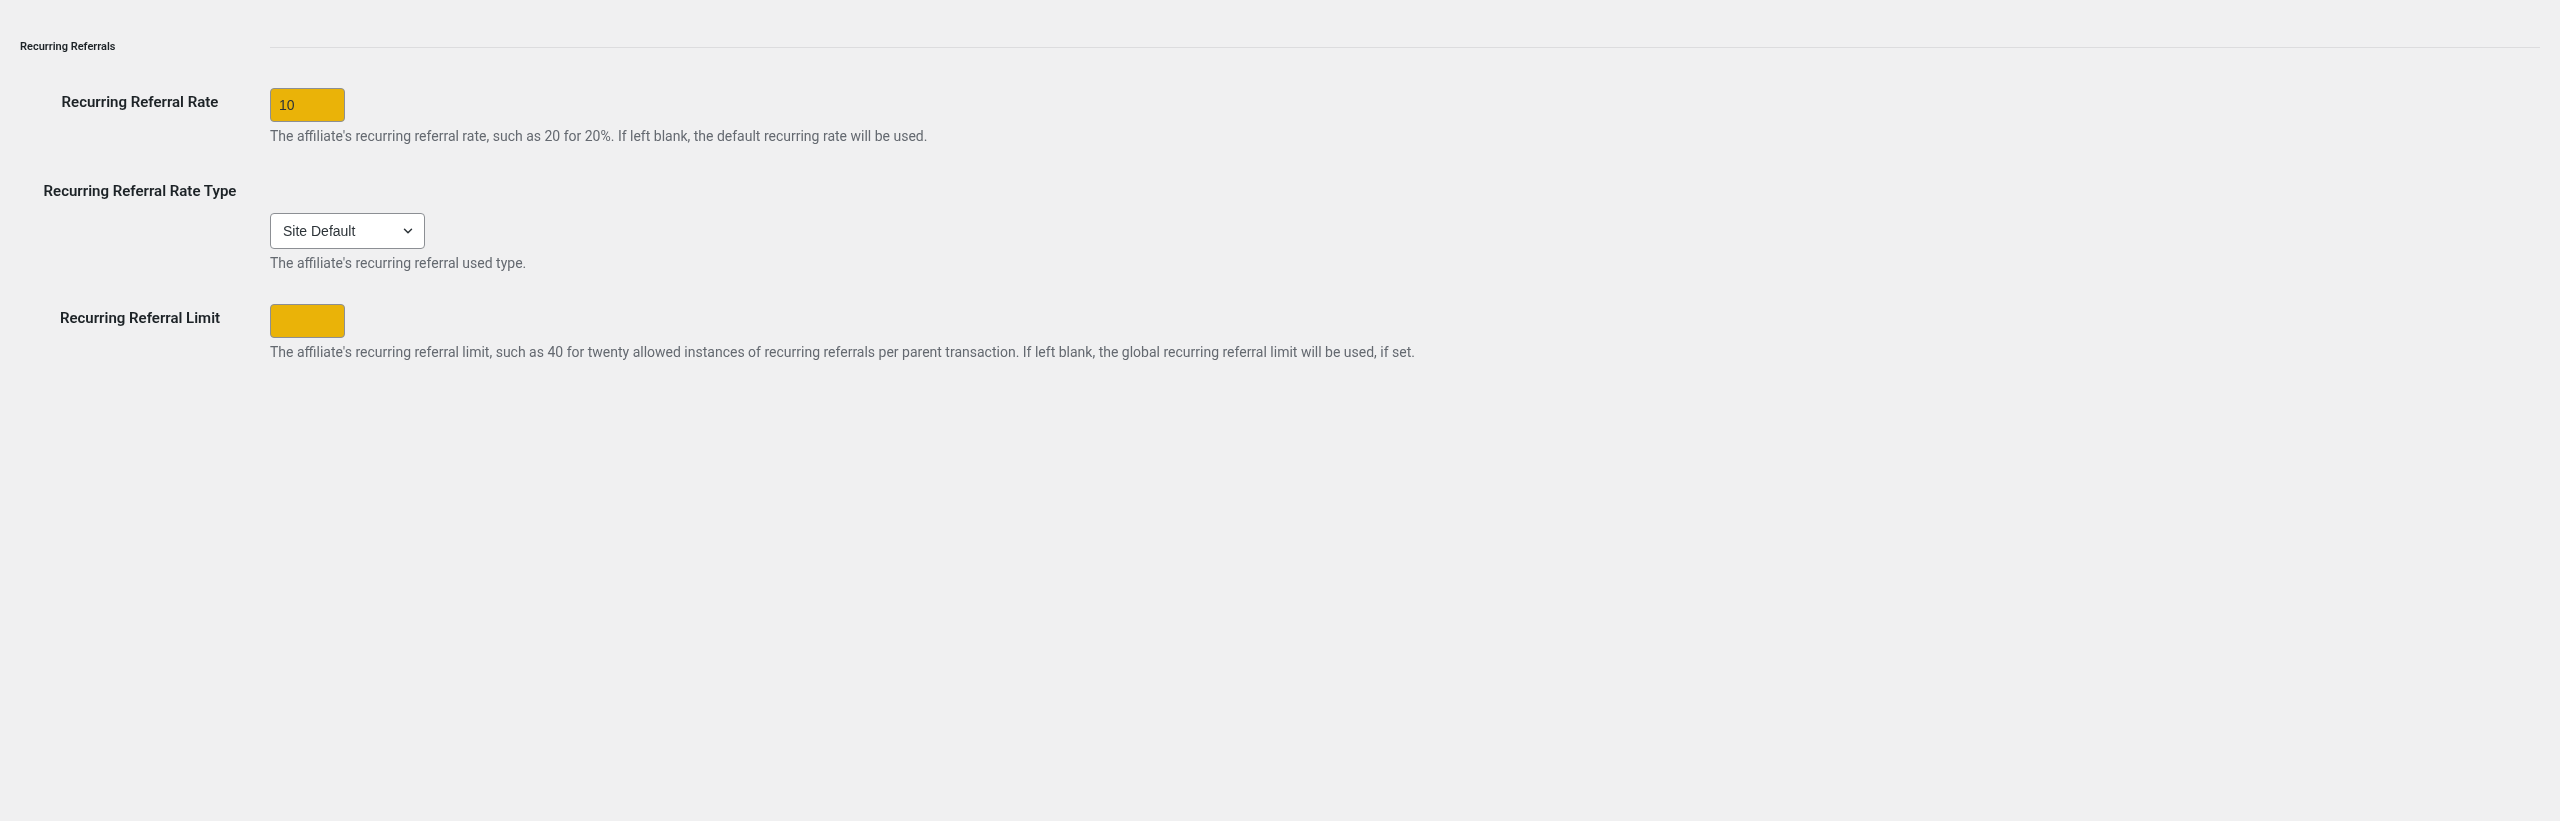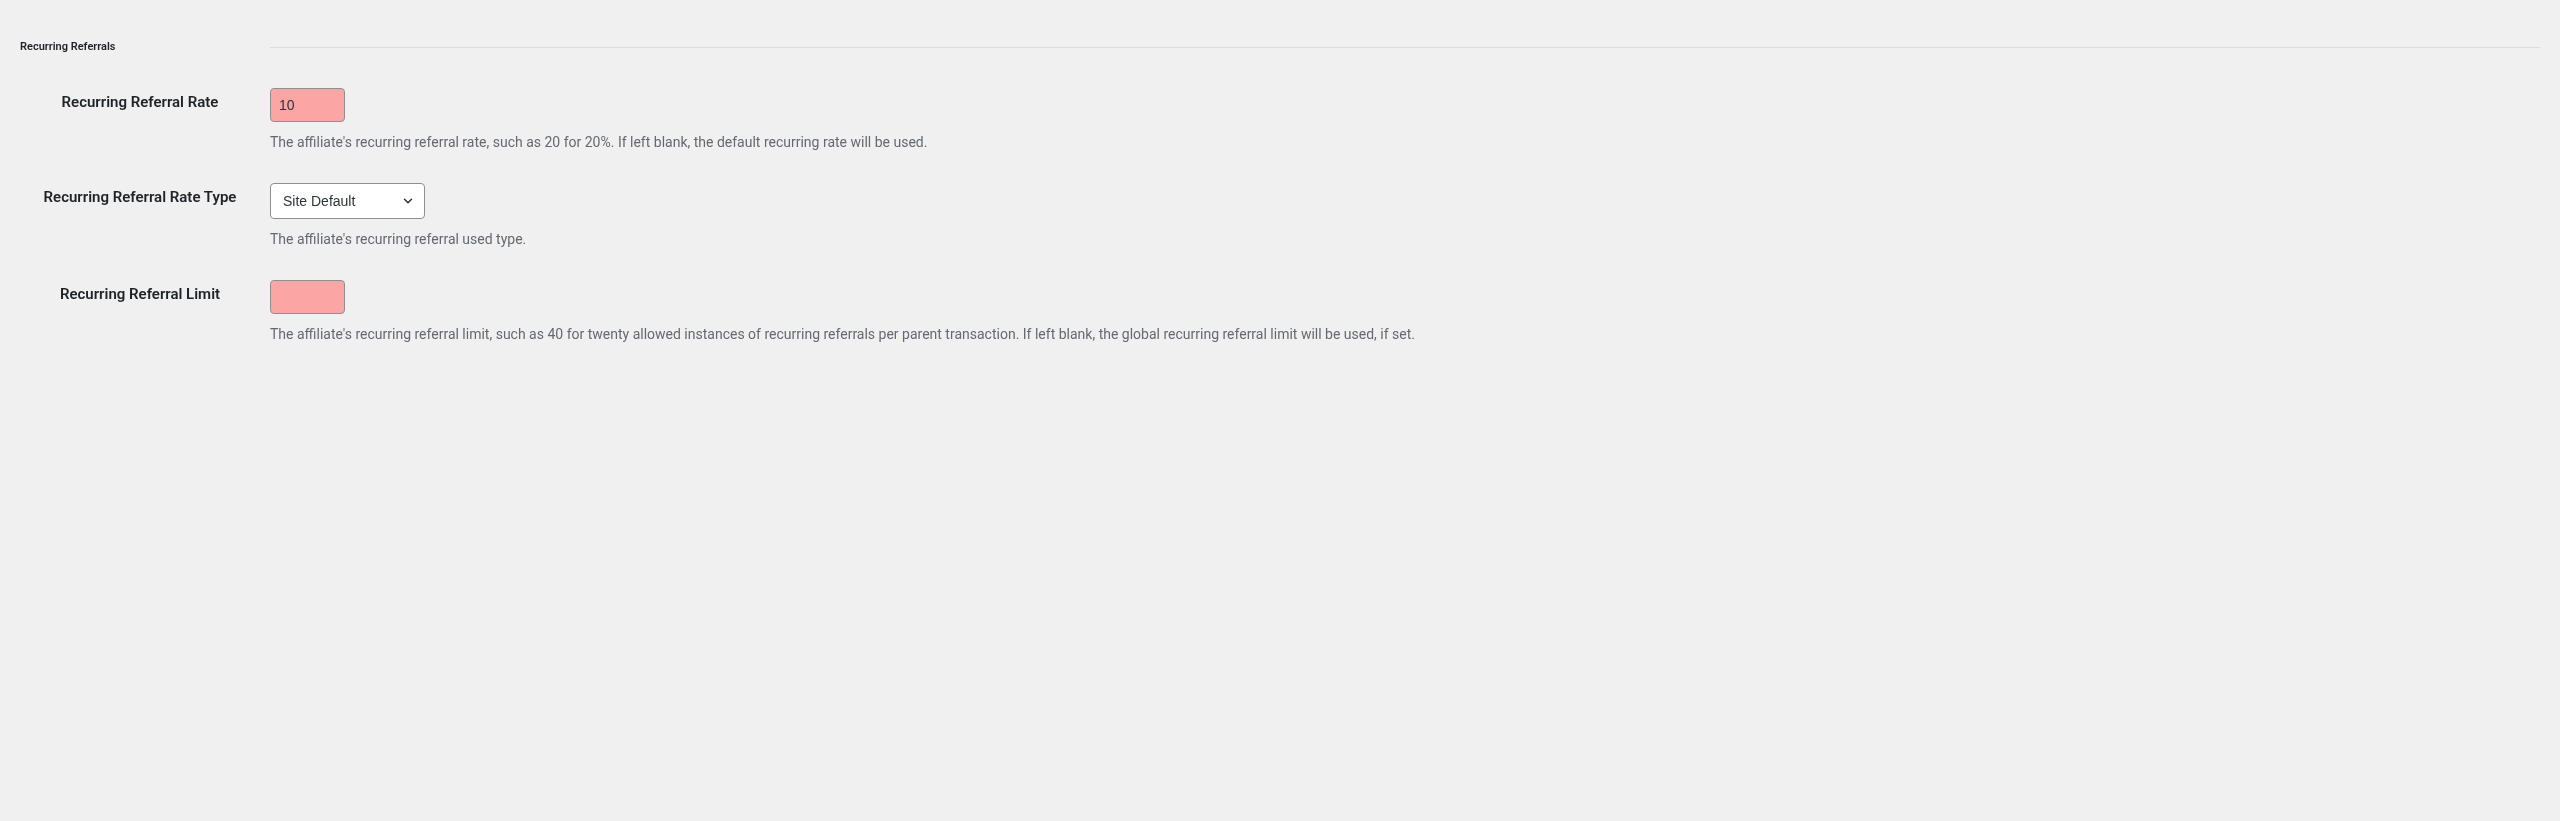--- a/index.html
+++ b/index.html
@@ -47,27 +47,28 @@
     .form-row td {
       padding: 15px 0;
       vertical-align: top;
     }
     .text-input {
       width: 75px;
       height: 34px;
       padding: 4px 8px;
       border: 1px solid #8c8f94;
       border-radius: 4px;
-      background: #fca5a5;
+      background: #eab308;
       font-size: 14px;
       color: #2c3338;
     }
     .select-wrapper {
       position: relative;
       display: inline-block;
+      margin-top: 36px;
     }
     .select-input {
       appearance: none;
       -webkit-appearance: none;
       -moz-appearance: none;
       width: 155px;
       height: 36px;
       padding: 4px 30px 4px 12px;
       border: 1px solid #8c8f94;
       border-radius: 4px;
@@ -96,21 +97,21 @@
       background: #fff;
       cursor: pointer;
       appearance: none;
       -webkit-appearance: none;
       display: inline-block;
       vertical-align: middle;
     }
     .description {
       font-size: 14px;
       color: #646970;
-      margin-top: 10px;
+      margin-top: 4px;
       line-height: 1.5;
       max-width: 1260px;
     }
   </style>
 </head>
 <body>
 
 <table class="form-table">
   <tbody>
     <tr class="section-header-row">

